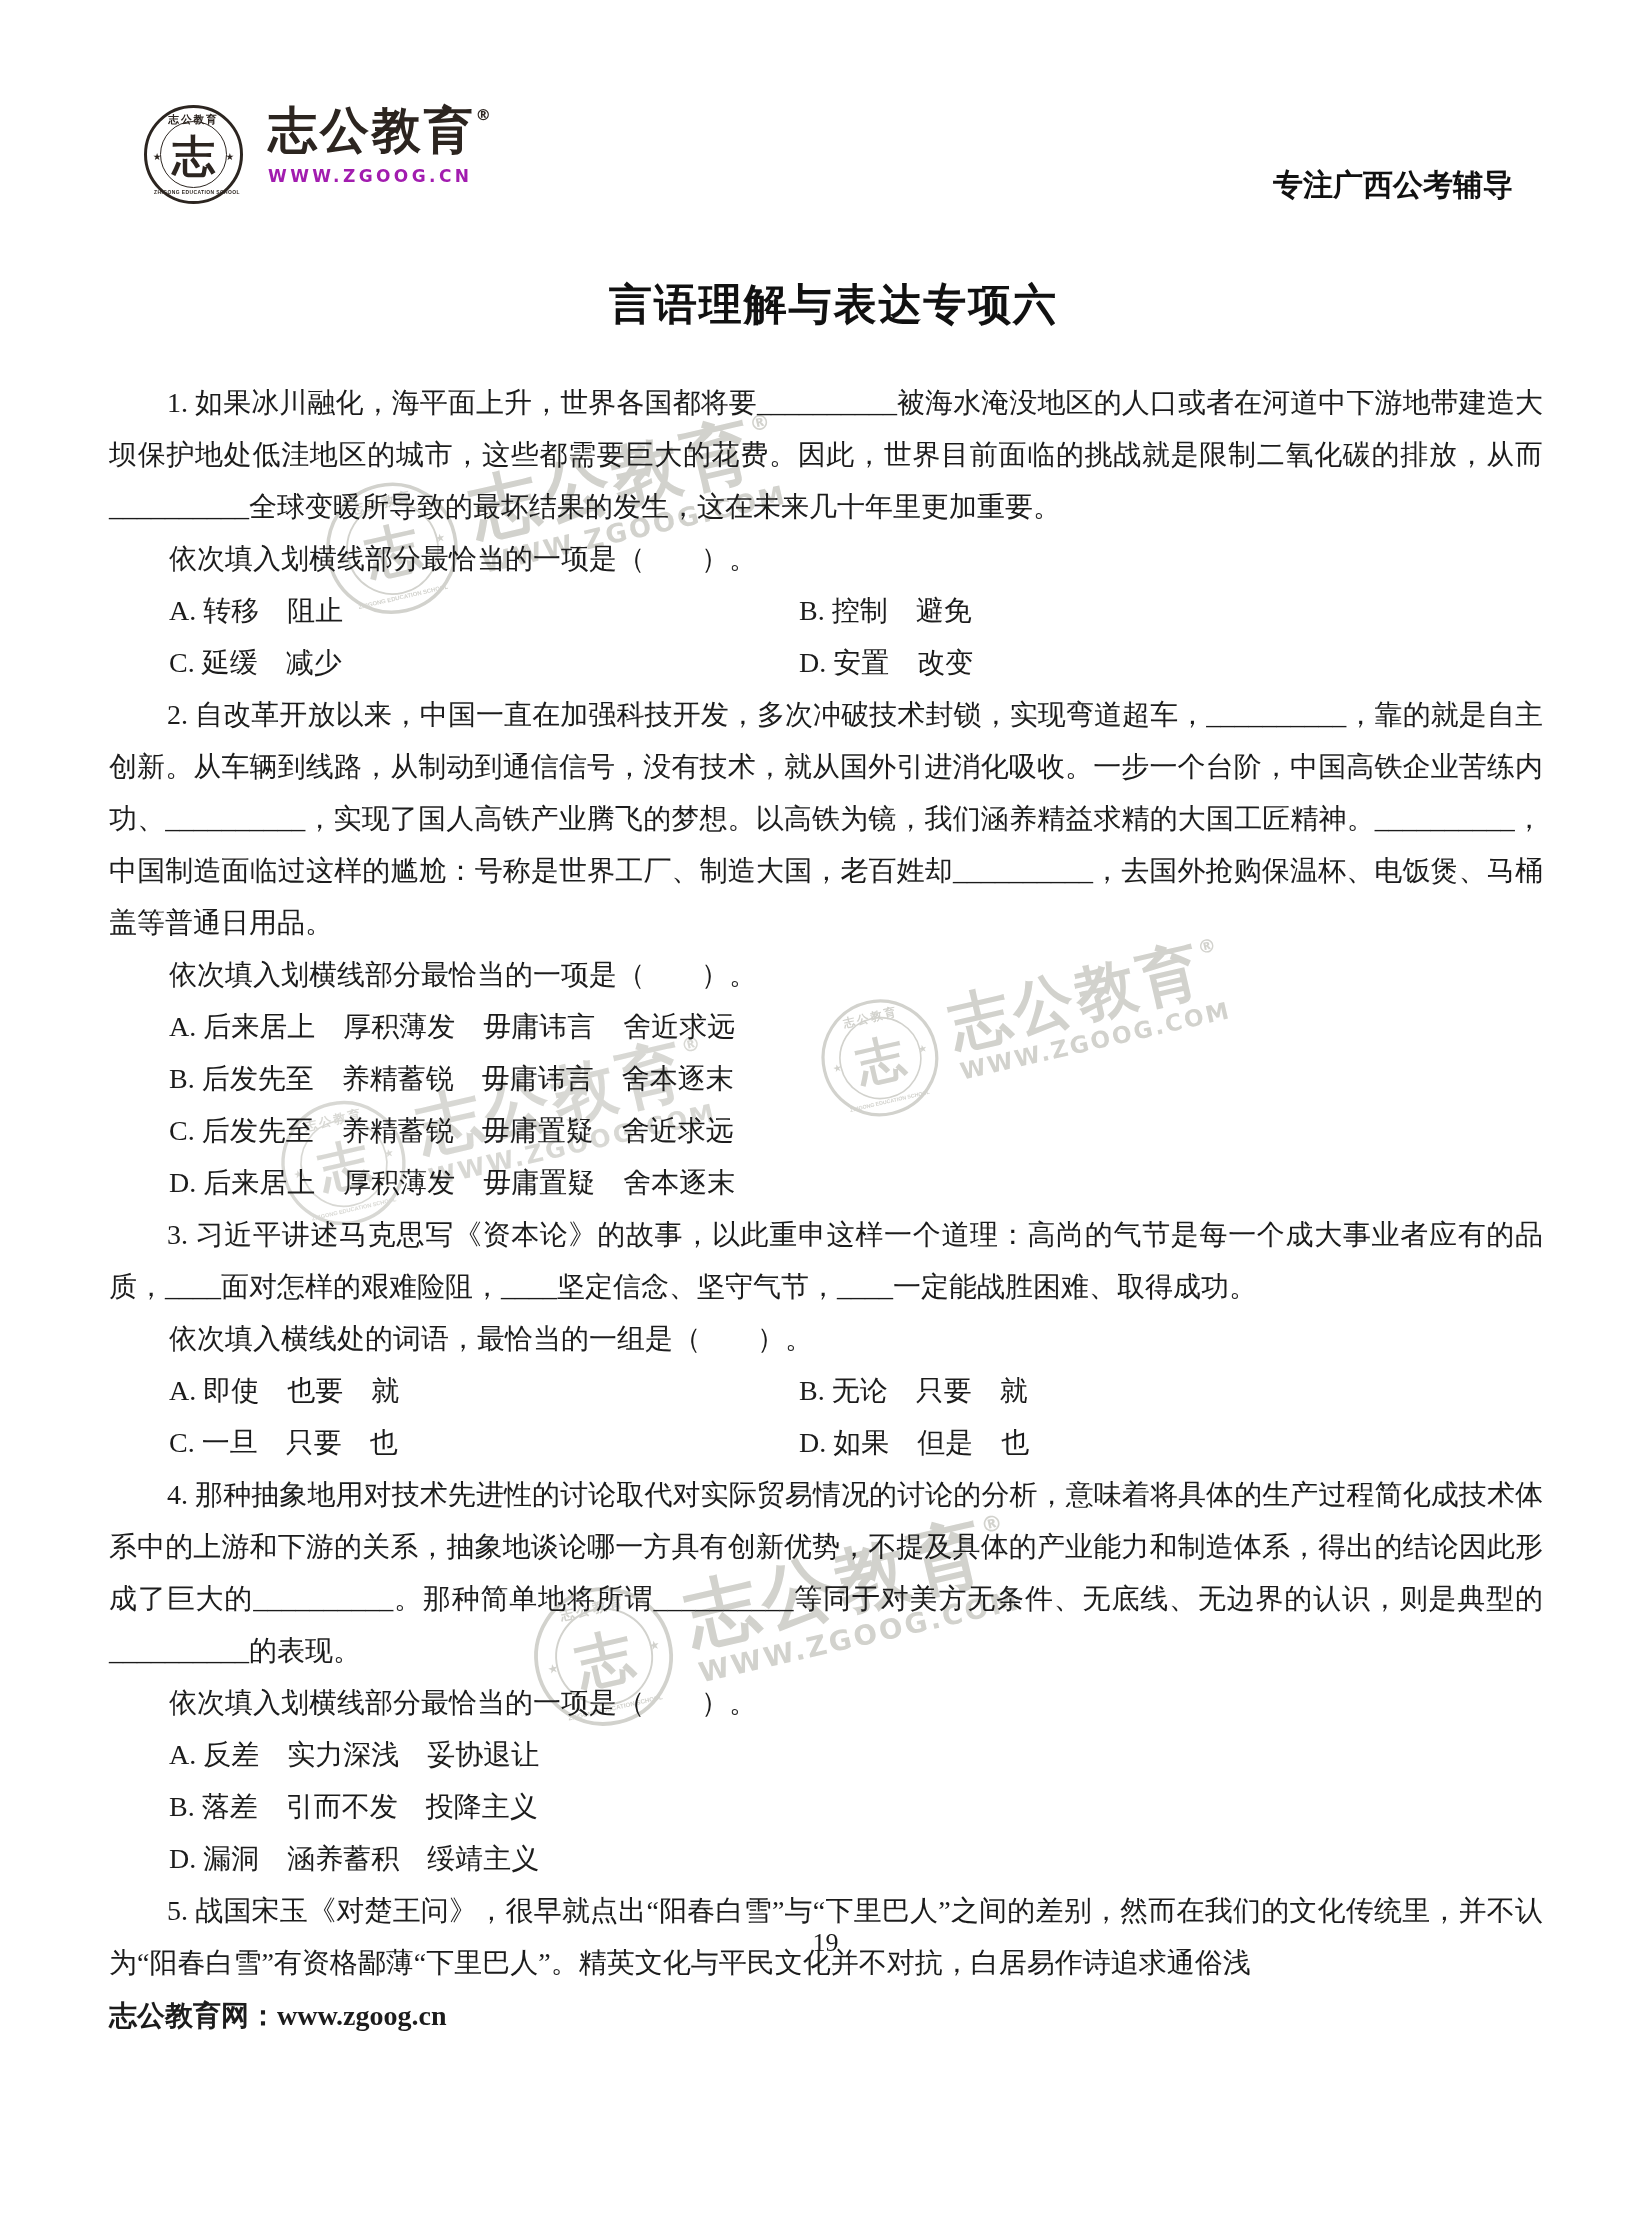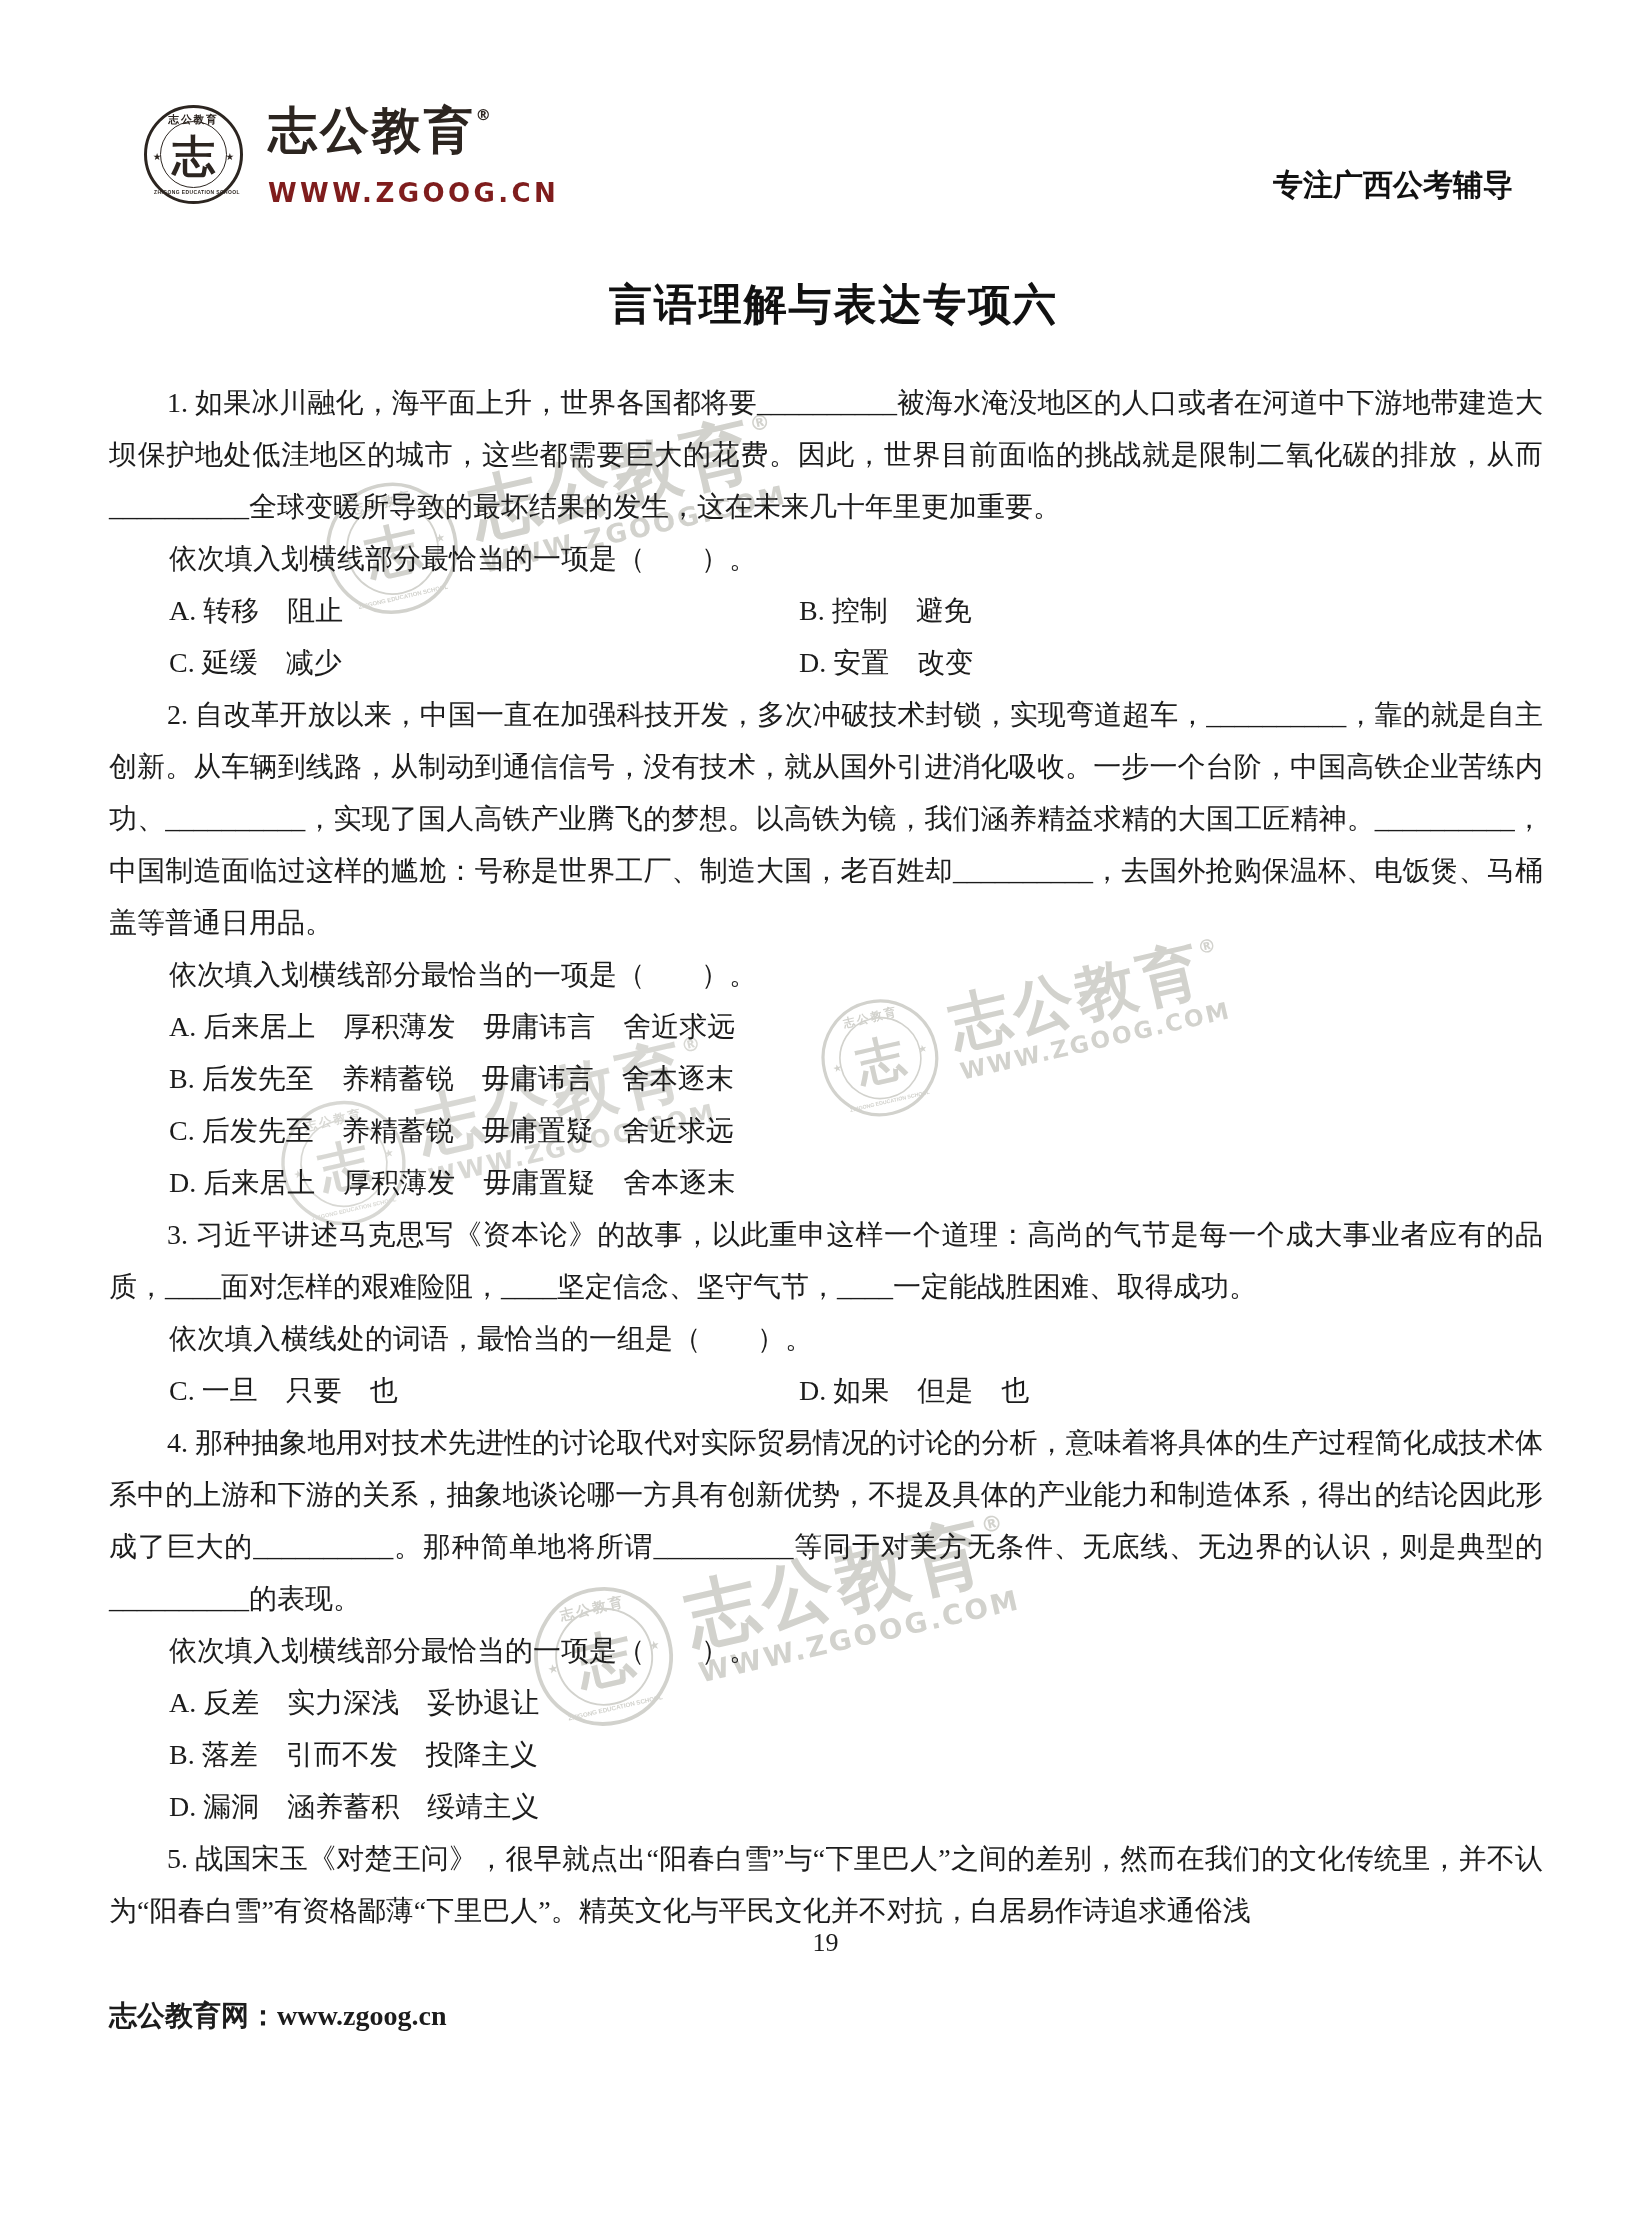--- a/index.html
+++ b/index.html
@@ -14,22 +14,22 @@
   .seal .seal-char{font-family:"DejaVu Sans","Liberation Sans",sans-serif;font-weight:900;font-size:43px;line-height:1;margin-top:3.9px;}
   .seal .seal-top{position:absolute;top:4.9px;left:0;right:0;text-align:center;font-size:10.7px;font-weight:700;letter-spacing:1.9px;}
   .seal .seal-bottom{position:absolute;bottom:5.8px;left:0;right:0;text-align:center;font-size:5.8px;font-weight:700;letter-spacing:0.5px;
         font-family:"Liberation Sans",sans-serif;white-space:nowrap;transform:scale(.85);}
   .seal .star-l{position:absolute;left:5.8px;top:43px;font-size:9.7px;}
   .seal .star-r{position:absolute;right:5.8px;top:43px;font-size:9.7px;}
   .logo-text{display:flex;flex-direction:column;}
   .brand{font-family:"DejaVu Sans","Liberation Sans",sans-serif;font-weight:900;font-size:49px;line-height:1.08;
          color:#2c2520;letter-spacing:2.9px;}
   .brand sup{font-size:15.5px;vertical-align:27px;letter-spacing:0;}
-  .logo-url{font-family:"DejaVu Sans","Liberation Sans",sans-serif;font-weight:700;font-size:26px;
-            letter-spacing:3.4px;color:#7f1d1d;margin-top:20px;}
+  .logo-url{font-family:"DejaVu Sans","Liberation Sans",sans-serif;font-weight:700;font-size:17px;
+            letter-spacing:3.4px;color:#a21caf;margin-top:8px;}
   .tagline{position:absolute;right:138px;top:165px;font-size:30px;font-weight:700;color:#111;z-index:2;}
 
   
   .title{position:absolute;left:8px;width:100%;top:276px;margin:0;text-align:center;
          font-family:"Liberation Sans","DejaVu Sans",sans-serif;
          font-size:43px;font-weight:700;letter-spacing:1.9px;color:#111;z-index:2;}
 
   
   .main{position:absolute;left:109px;width:1434px;top:377px;font-size:28px;line-height:52px;z-index:1;}
   .para{margin:0;text-indent:58px;text-align:justify;}
@@ -153,20 +153,24 @@
         <p class="prompt">依次填入划横线部分最恰当的一项是（　　）。</p>
         <div class="opt-row"><span class="opt">A. 后来居上　厚积薄发　毋庸讳言　舍近求远</span></div>
         <div class="opt-row"><span class="opt">B. 后发先至　养精蓄锐　毋庸讳言　舍本逐末</span></div>
         <div class="opt-row"><span class="opt">C. 后发先至　养精蓄锐　毋庸置疑　舍近求远</span></div>
         <div class="opt-row"><span class="opt">D. 后来居上　厚积薄发　毋庸置疑　舍本逐末</span></div>
       </section>
       <section class="question">
         <p class="para">3. 习近平讲述马克思写《资本论》的故事，以此重申这样一个道理：高尚的气节是每一个成大事业者应有的品质，____面对怎样的艰难险阻，____坚定信念、坚守气节，____一定能战胜困难、取得成功。</p>
         <p class="prompt">依次填入横线处的词语，最恰当的一组是（　　）。</p>
         <div class="opt-row two">
+          <span class="opt">A. 即使　也要　就</span>
+          <span class="opt">B. 无论　只要　就</span>
+        </div>
+        <div class="opt-row two">
           <span class="opt">C. 一旦　只要　也</span>
           <span class="opt">D. 如果　但是　也</span>
         </div>
       </section>
       <section class="question">
         <p class="para">4. 那种抽象地用对技术先进性的讨论取代对实际贸易情况的讨论的分析，意味着将具体的生产过程简化成技术体系中的上游和下游的关系，抽象地谈论哪一方具有创新优势，不提及具体的产业能力和制造体系，得出的结论因此形成了巨大的__________。那种简单地将所谓__________等同于对美方无条件、无底线、无边界的认识，则是典型的__________的表现。</p>
         <p class="prompt">依次填入划横线部分最恰当的一项是（　　）。</p>
         <div class="opt-row"><span class="opt">A. 反差　实力深浅　妥协退让</span></div>
         <div class="opt-row"><span class="opt">B. 落差　引而不发　投降主义</span></div>
         <div class="opt-row"><span class="opt">D. 漏洞　涵养蓄积　绥靖主义</span></div>

